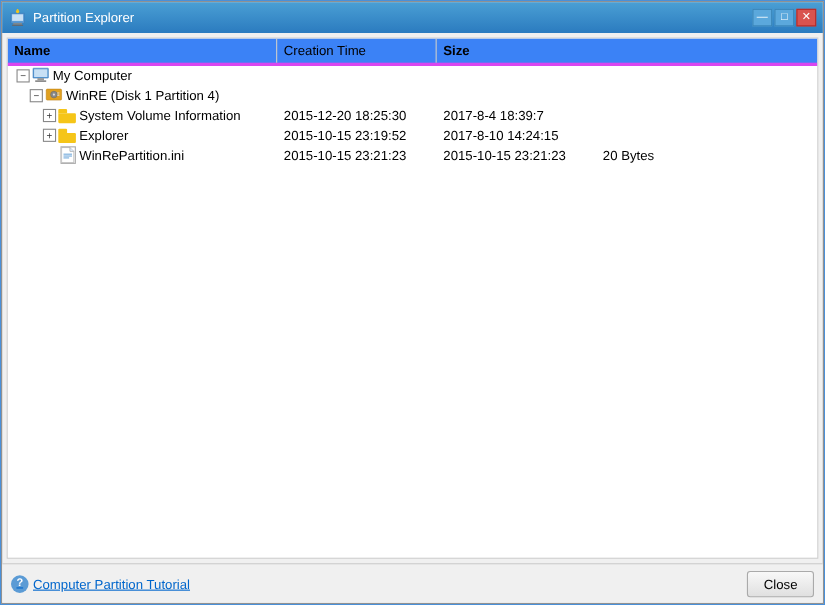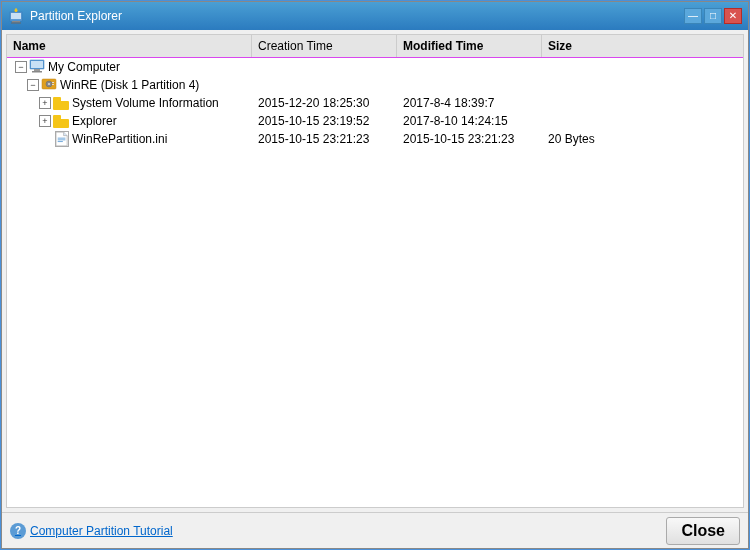--- a/index.html
+++ b/index.html
@@ -63,22 +63,22 @@
       flex: 1;
       display: flex;
       flex-direction: column;
       background: white;
       margin: 4px;
       border: 1px solid #ccc;
       overflow: hidden;
     }
     .table-header {
       display: flex;
-      background: #e5e5e5;
-      border-bottom: 1px solid #d946ef;
+      background: #3b82f6;
+      border-bottom: 3px solid #d946ef;
       flex-shrink: 0;
     }
     .col-name {
       width: 245px;
       padding: 4px 6px;
       font-weight: bold;
       border-right: 1px solid #ccc;
       flex-shrink: 0;
     }
     .col-creation {
@@ -184,22 +184,21 @@
       color: white;
       font-size: 10px;
       font-weight: bold;
     }
     .close-button {
       padding: 4px 14px;
       background: linear-gradient(to bottom, #f8f8f8, #e0e0e0);
       border: 1px solid #aaa;
       border-radius: 3px;
       cursor: pointer;
-      font-size: 16px;
-      font-weight: bold;
+      font-size: 12px;
     }
   </style>
 </head>
 <body>
 
 <div class="window">
 
   <div class="titlebar">
     <div class="titlebar-icon">
       <svg width="16" height="16" viewBox="0 0 16 16">
@@ -217,21 +216,20 @@
       <div class="titlebar-btn">□</div>
       <div class="titlebar-btn close-btn">✕</div>
     </div>
   </div>
 
   <div class="content-area">
 
     <div class="table-header">
       <div class="col-name">Name</div>
       <div class="col-creation">Creation Time</div>
-      <div class="col-modified">Modified Time</div>
       <div class="col-size">Size</div>
     </div>
 
     <div class="tree-area">
 
       <div class="tree-row">
         <div class="tree-cell-name">
           <span style="display:inline-block;width:4px;"></span>
           <span class="expand-btn">−</span>
           <span style="margin-right:3px;">

